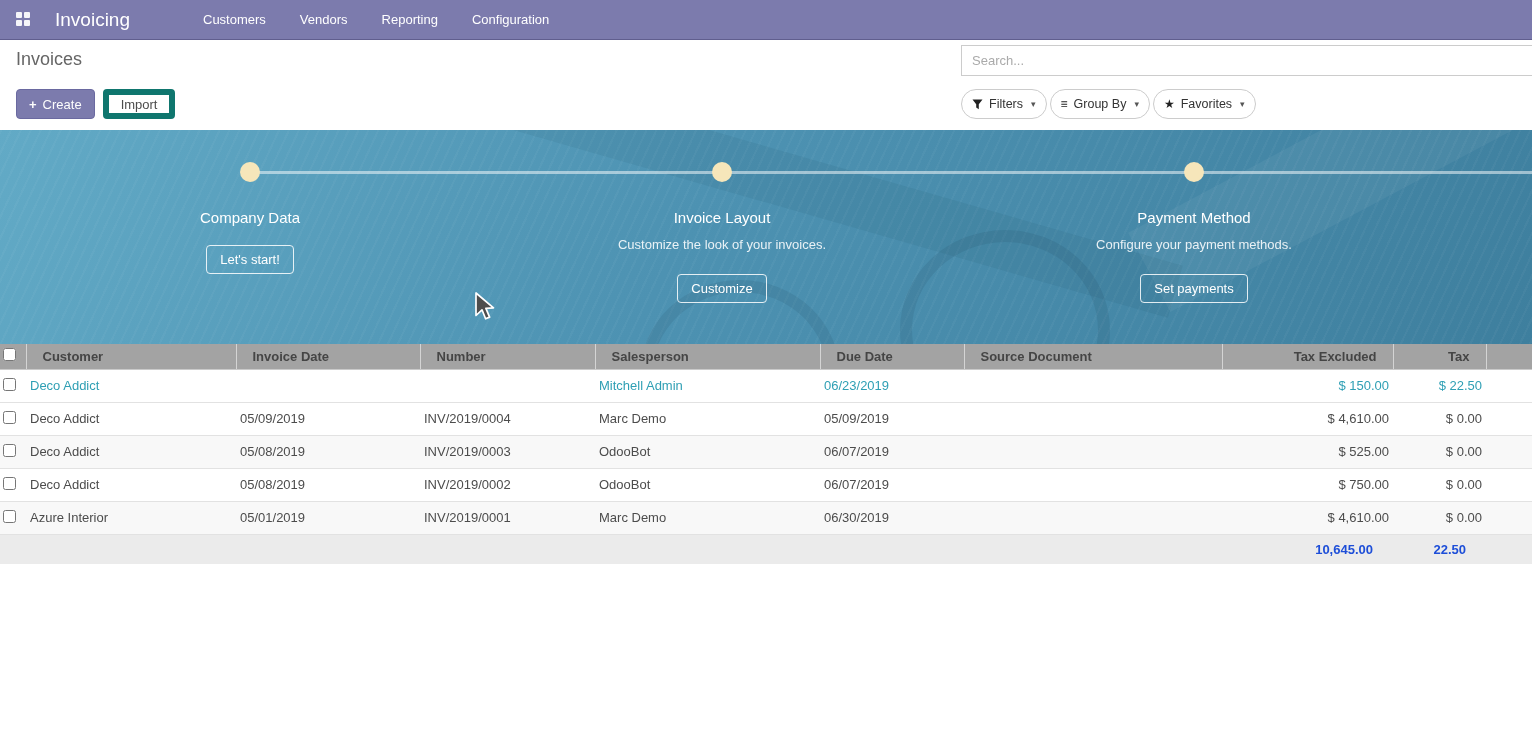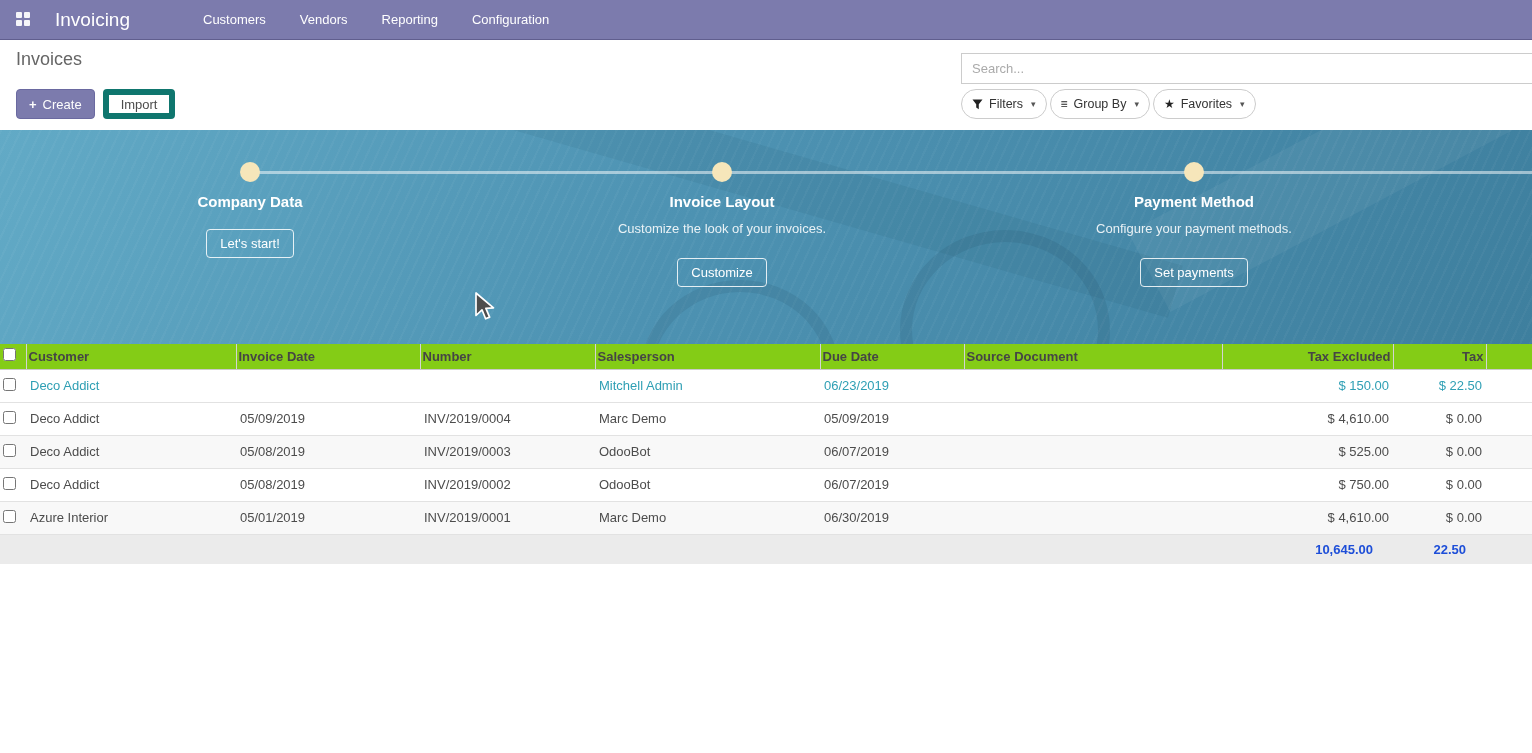--- a/index.html
+++ b/index.html
@@ -20,21 +20,21 @@
   
   .control-panel { position:relative; height:90px; background:#fff; }
   .breadcrumb-title { position:absolute; left:16px; top:9px; font-size:18px;
     font-weight:400; color:#666; }
   .cp-buttons { position:absolute; left:16px; top:49px; display:flex; }
   .btn { font-size:13px; height:30px; padding:0 12px; border-radius:4px;
     cursor:pointer; display:inline-flex; align-items:center; }
   .btn-create { background:#7C7BAD; border:1px solid #6a69a0; color:#fdfdfd; margin-right:8px; }
   .btn-create .plus-icon { font-weight:bold; margin-right:6px; font-size:13px; }
   .btn-import { background:#fff; border:6px solid #0f766e; color:#4c4c4c; }
-  .search-input { position:absolute; left:961px; top:13px; width:572px; height:31px;
+  .search-input { position:absolute; left:961px; top:5px; width:572px; height:31px;
     border:1px solid #ccc; padding:0 10px; font-size:13px; color:#4c4c4c; outline:none; }
   .search-input::placeholder { color:#aaa; }
   .filter-row { position:absolute; left:961px; top:49px; display:flex; gap:3px; }
   .btn-filter { background:#fff; border:1px solid #ccc; color:#333; font-size:12.5px;
     height:30px; padding:12px 10px; border-radius:15px; display:inline-flex;
     align-items:center; gap:6px; cursor:pointer; }
   .btn-filter .ficon { font-size:12px; color:#222; }
   .btn-filter .caret { font-size:9px; color:#555; margin-left:2px; }
   .funnel-svg { display:block; }
 
@@ -51,31 +51,31 @@
     background:rgba(20,50,72,.07); transform:rotate(16deg); }
   .band2 { position:absolute; width:500px; height:90px; left:1120px; top:-20px;
     background:rgba(255,255,255,.05); transform:rotate(-28deg); }
   .timeline-line { position:absolute; left:250px; right:0; top:41px; height:3px;
     background:rgba(255,255,255,.5); }
   .timeline-dot { position:absolute; top:32px; width:20px; height:20px;
     border-radius:50%; background:#F6E6BA; }
   .dot-1 { left:240px; } .dot-2 { left:712px; } .dot-3 { left:1184px; }
   .step { position:absolute; top:63px; width:300px; text-align:center; }
   .step-1 { left:100px; } .step-2 { left:572px; } .step-3 { left:1044px; }
-  .step-title { color:#fff; font-size:15px; font-weight:bold; }
+  .step-title { color:#fff; font-size:15px; font-weight:normal;margin-top:16px; }
   .step-desc { color:rgba(255,255,255,.88); font-size:13px; line-height:1.5;
     margin:9px auto 0; max-width:212px; }
   .step-btn { margin-top:19px; display:inline-block; background:transparent;
     border:1px solid rgba(255,255,255,.85); color:#fff; font-size:13px;
     padding:6px 13px; border-radius:4px; cursor:pointer; }
 
   
   table.invoice-list { width:1532px; border-collapse:collapse; table-layout:fixed; }
-  .invoice-list thead th { background:#84cc16; height:25px; font-size:13px;
-    font-weight:bold; color:#454545; text-align:left; padding:3px 2px;
+  .invoice-list thead th { background:#a3a3a3; height:25px; font-size:13px;
+    font-weight:bold; color:#454545; text-align:left; padding:3px 16px;
     border-right:1px solid #d4d4d4; border-bottom:1px solid #cacaca; cursor:pointer; }
   .invoice-list thead th.no-sep { border-right:none; cursor:default; }
   .invoice-list thead th.num, .invoice-list td.num { text-align:right; }
   .invoice-list tbody td { height:33px; font-size:13px; color:#4c4c4c;
     padding:2px 4px; border-bottom:1px solid #e2e2e2; overflow:hidden;
     white-space:nowrap; }
   .invoice-list tbody tr { cursor:pointer; }
   .invoice-list tbody tr:nth-child(odd):not(:first-child) { background:#f8f8f8; }
   .invoice-list tbody tr.draft td { color:#2E9FB4; }
   .invoice-list .cb-cell { text-align:left; padding-left:3px; }

